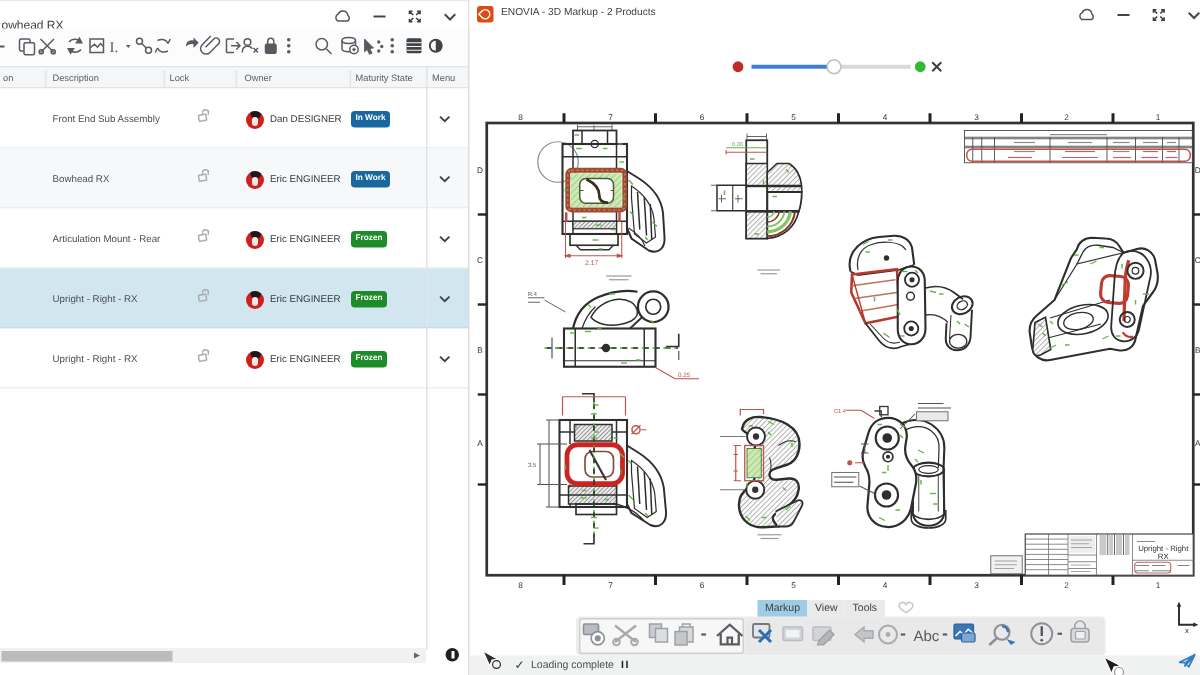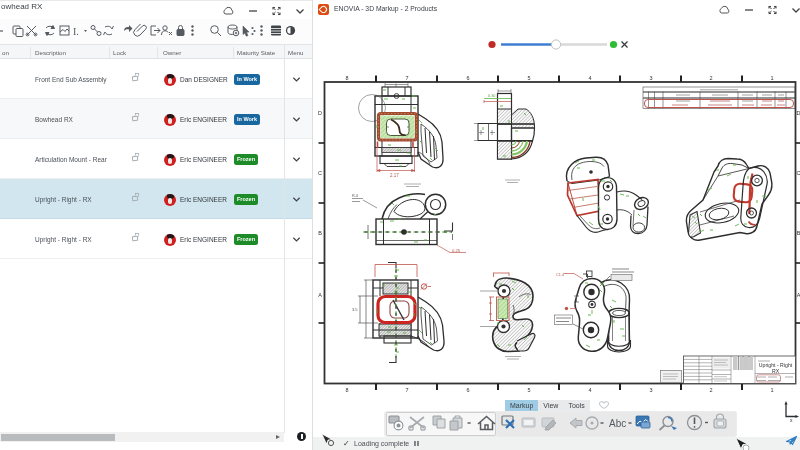--- a/index.html
+++ b/index.html
@@ -3,21 +3,21 @@
 <meta charset="utf-8">
 <style>
 * { margin:0; padding:0; box-sizing:border-box; }
 html,body { width:800px; height:450px; overflow:hidden; background:#fff;
   font-family:"Liberation Sans", sans-serif; }
 .abs { position:absolute; }
 #stage { position:relative; width:800px; height:450px; background:#fff; }
 
 #lp { position:absolute; left:0; top:0; width:312px; height:450px; background:#fff; border-top:1px solid #e9e9e9;}
 #lp .titlebar { position:absolute; left:0; top:0; width:312px; height:18px; background:#fff; }
-#lp .titlebar .t { position:absolute; left:1px; top:1px; font-size:8px; color:#3a3f45; }
+#lp .titlebar .t { position:absolute; left:1px; top:11px; font-size:8px; color:#3a3f45; }
 #lp .toolbar { position:absolute; left:0; top:18px; width:312px; height:25px; background:#fcfcfd; }
 #lp .thead { position:absolute; left:0; top:43px; width:312px; height:15px; background:#f5f6f7; border-top:1px solid #e3e5e8; border-bottom:1px solid #dfe2e5; font-size:6.2px; color:#5a6168; }
 #lp .thead span { position:absolute; top:4px; }
 .row { position:absolute; left:0; width:312px; height:40px; border-bottom:1px solid #eceef0; font-size:6.5px; color:#4a5056;}
 .row .desc { position:absolute; left:35px; top:17px; }
 .row .name { position:absolute; left:180px; top:17px; color:#33383d;}
 .badge { position:absolute; left:234px; top:15px; height:11px; padding:0 3px; border-radius:2.5px; color:#fff; font-size:5.5px; line-height:11px; font-weight:bold;}
 .b-blue { background:#19679f; }
 .b-green { background:#1d8c28; }
 .avatar { position:absolute; left:164px; top:14.5px; width:12px; height:12px; border-radius:50%; background:#cf1f1f; overflow:hidden;}

